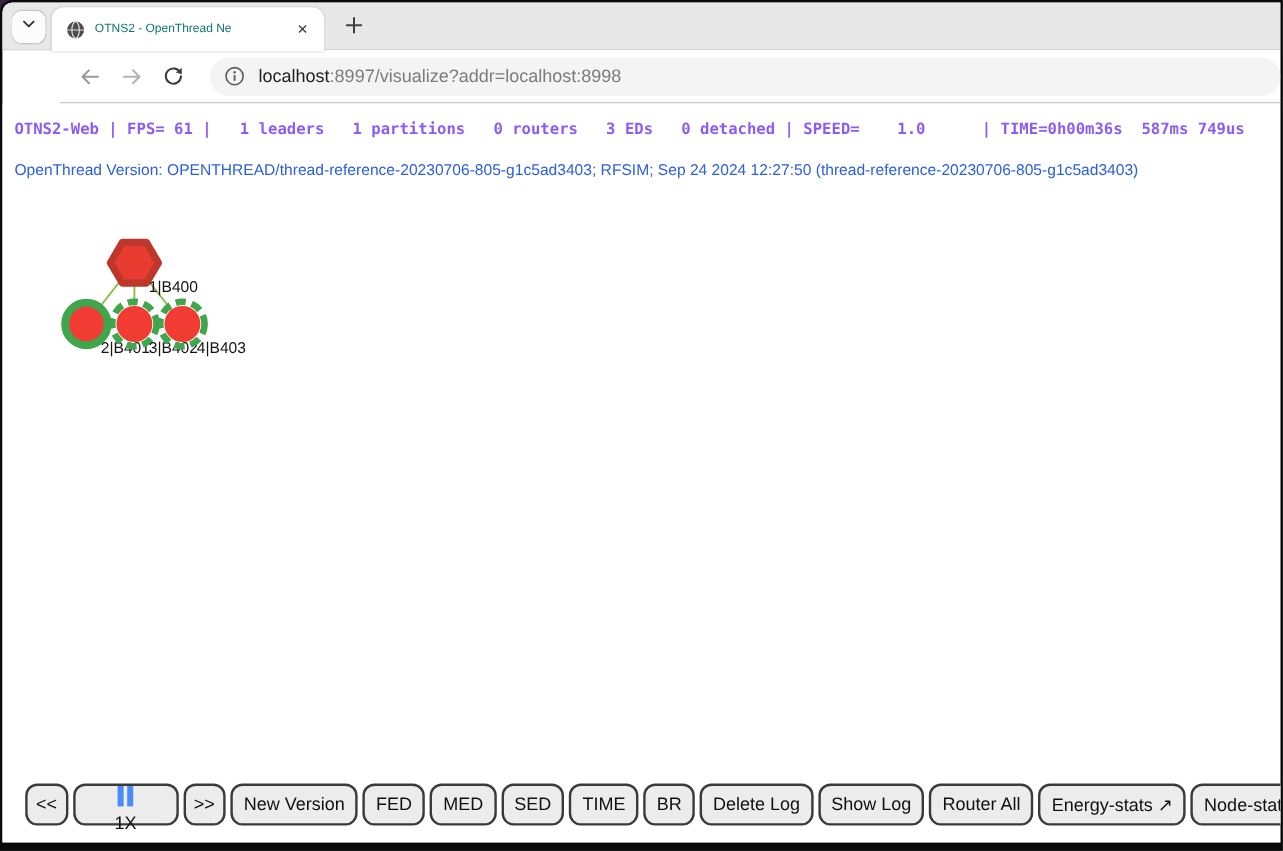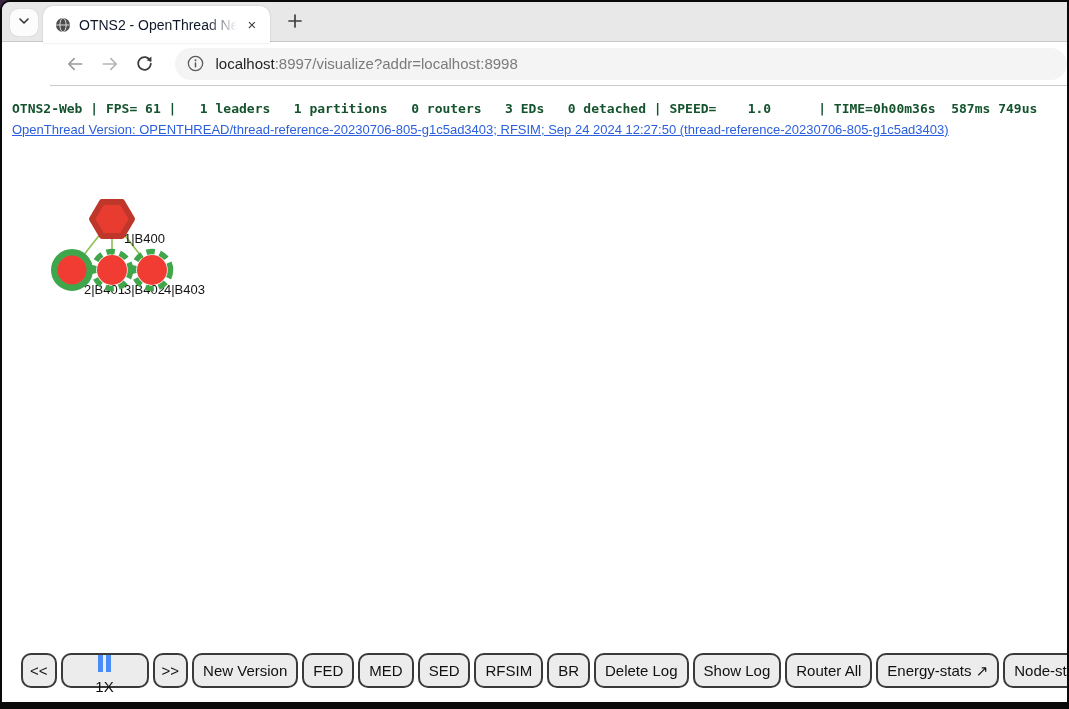--- a/index.html
+++ b/index.html
@@ -39,21 +39,21 @@
   }
   .tab {
     position:absolute; left:41px; top:4px; width:227px; height:37px;
     background:#fff; border-radius:10px 10px 0 0;
     box-shadow:0 0 2px rgba(0,0,0,.18);
     display:flex; align-items:center; padding:0 8px 0 12px;
     z-index:2;
   }
   .tab-title {
     flex:1; margin-left:8px;
-    font-size:14px; color:#0f172a;
+    font-size:10px; color:#0f766e;
     white-space:nowrap; overflow:hidden;
     -webkit-mask-image:linear-gradient(90deg,#000 78%,transparent 97%);
     mask-image:linear-gradient(90deg,#000 78%,transparent 97%);
   }
   .tab-close {
     font-size:15px; color:#3c3c3c; width:20px; height:20px; line-height:19px;
     text-align:center; border-radius:4px;
   }
   .newtab-btn {
     position:absolute; left:280px; top:8px; width:26px; height:26px;
@@ -79,28 +79,27 @@
   .url-host { color:#1f1f1f; }
   .url-rest { color:#7b7b7b; }
   
   .content {
     position:absolute; top:85px; left:0; right:0; bottom:0;
     background:#fff;
   }
   .status-line {
     position:absolute; left:10px; top:14px;
     font-family:"DejaVu Sans Mono", monospace;
-    font-weight:bold; font-size:13px; color:#14532d;
+    font-weight:bold; font-size:13px; color:#8b5cf6;
     white-space:pre;
   }
   .version-line {
-    position:absolute; left:10px; top:35px;
+    position:absolute; left:10px; top:47px;
     font-size:13px; color:#2c5fdd;
     white-space:pre;
-    text-decoration:underline;
   }
   .net-svg { position:absolute; left:0; top:0; }
   
   .toolbar {
     position:absolute; left:19px; bottom:14px;
     display:flex; gap:4px; align-items:center;
   }
   .tb-btn {
     height:35px;
     border:2px solid #3a3a3a; border-radius:10px;
@@ -225,21 +224,21 @@
           <button class="tb-btn">
             <span>FED</span>
           </button>
           <button class="tb-btn">
             <span>MED</span>
           </button>
           <button class="tb-btn">
             <span>SED</span>
           </button>
           <button class="tb-btn">
-            <span>RFSIM</span>
+            <span>TIME</span>
           </button>
           <button class="tb-btn">
             <span>BR</span>
           </button>
           <button class="tb-btn">
             <span>Delete Log</span>
           </button>
           <button class="tb-btn">
             <span>Show Log</span>
           </button>

